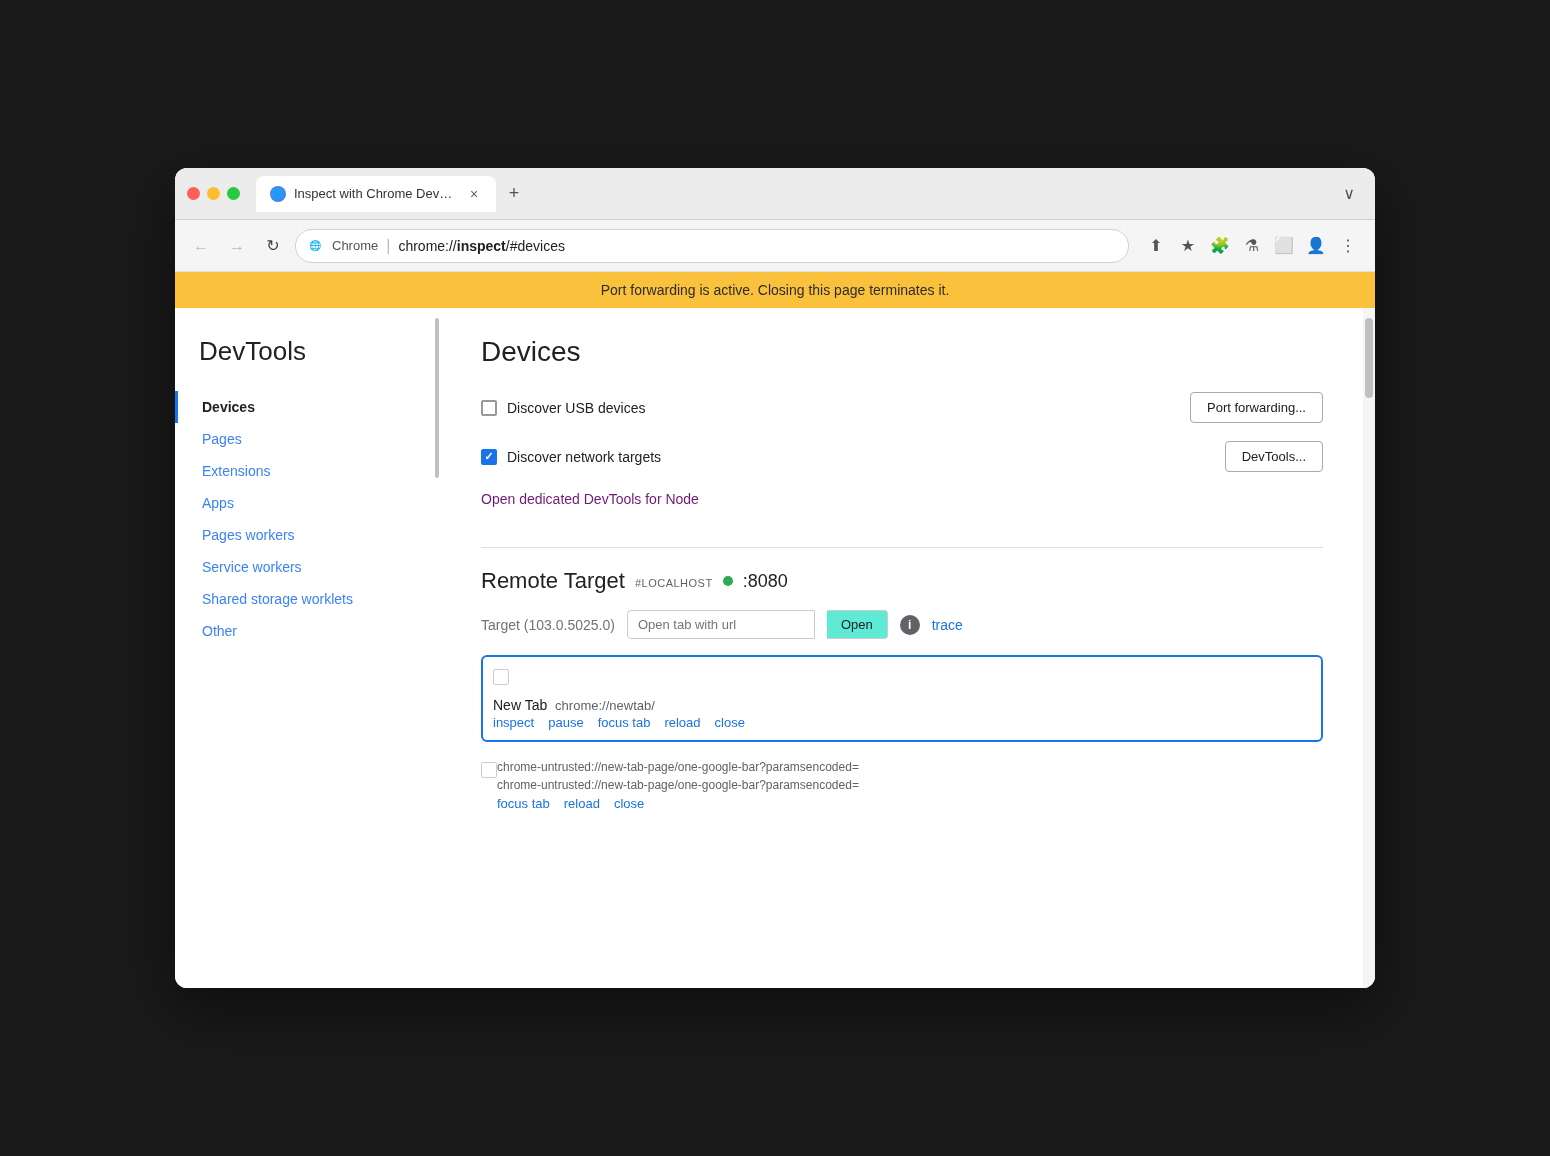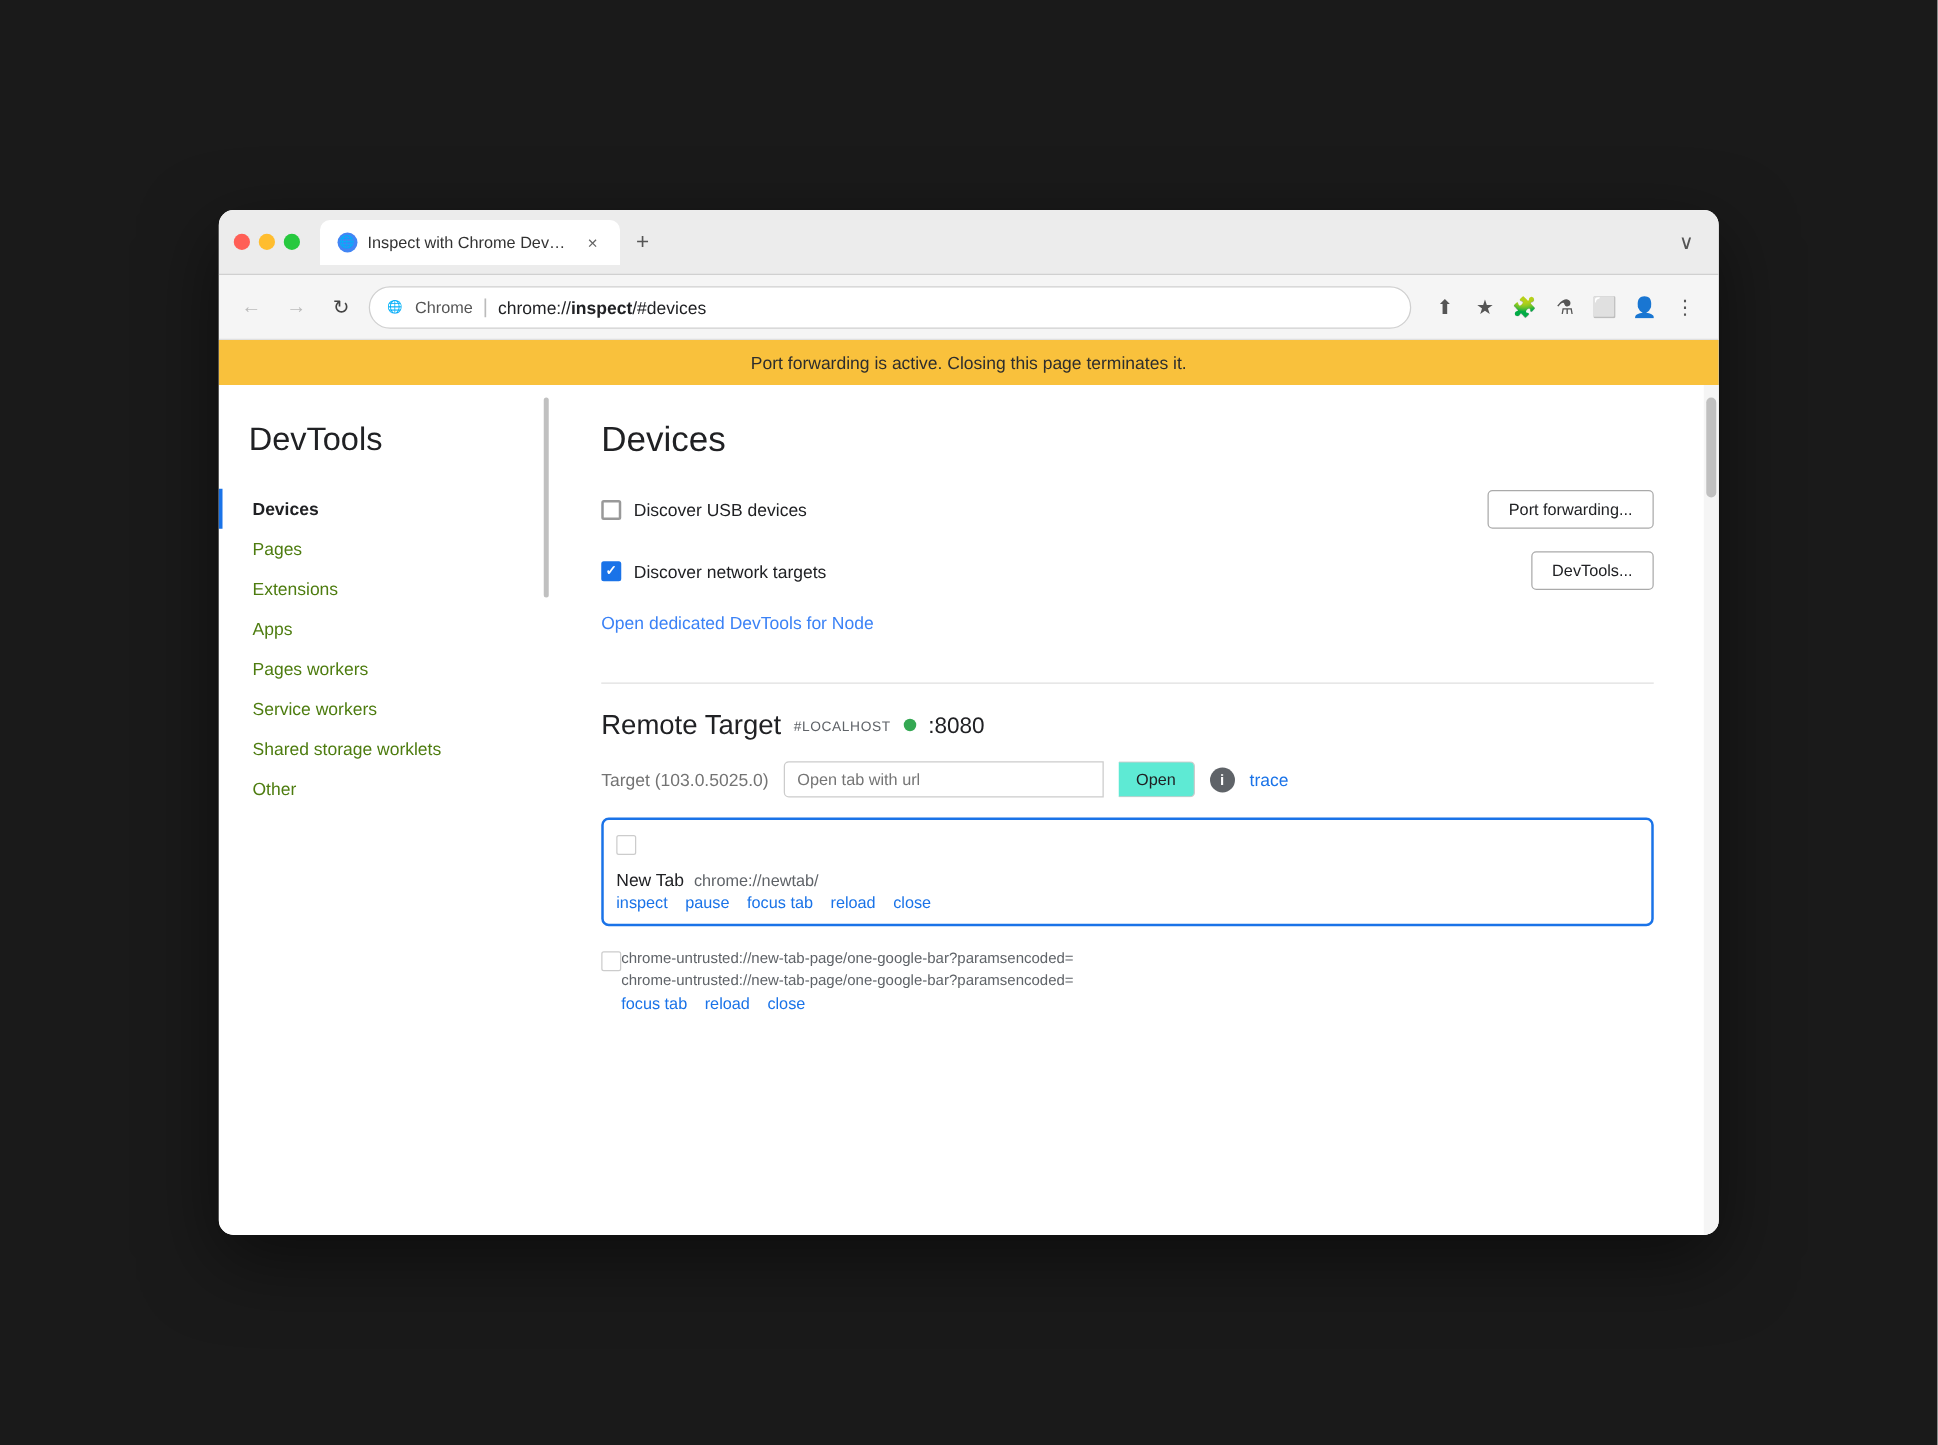--- a/index.html
+++ b/index.html
@@ -212,21 +212,21 @@
       font-size: 26px;
       font-weight: 400;
       color: #202124;
       padding: 0 24px 24px 24px;
     }
     .sidebar-item {
       display: flex;
       align-items: center;
       padding: 8px 24px;
       font-size: 14px;
-      color: #4d7c0f;
+      color: #3b82f6;
       cursor: pointer;
       border-left: 3px solid transparent;
     }
     .sidebar-item.active {
       color: #202124;
       font-weight: 600;
       border-left: 3px solid #1a73e8;
       background: transparent;
     }
     
@@ -287,21 +287,21 @@
       border: 1px solid #aaa;
       background: white;
       border-radius: 4px;
       padding: 7px 16px;
       font-size: 13px;
       color: #202124;
       cursor: pointer;
       white-space: nowrap;
     }
     .devtools-link {
-      color: #3b82f6;
+      color: #701a75;
       font-size: 14px;
       text-decoration: none;
       cursor: pointer;
       margin-bottom: 20px;
       display: inline-block;
     }
     .remote-target-header {
       display: flex;
       align-items: center;
       gap: 10px;
@@ -341,21 +341,21 @@
       font-size: 14px;
       font-weight: 400;
       color: #737373;
     }
     .target-url-input {
       border: 1px solid #ccc;
       border-radius: 4px 0 0 4px;
       padding: 6px 10px;
       font-size: 13px;
       color: #777;
-      width: 256px;
+      width: 188px;
       outline: none;
     }
     .target-open-btn {
       border: 1px solid #ccc;
       border-left: none;
       background: #5eead4;
       border-radius: 0 4px 4px 0;
       padding: 6px 14px;
       font-size: 13px;
       color: #202124;

